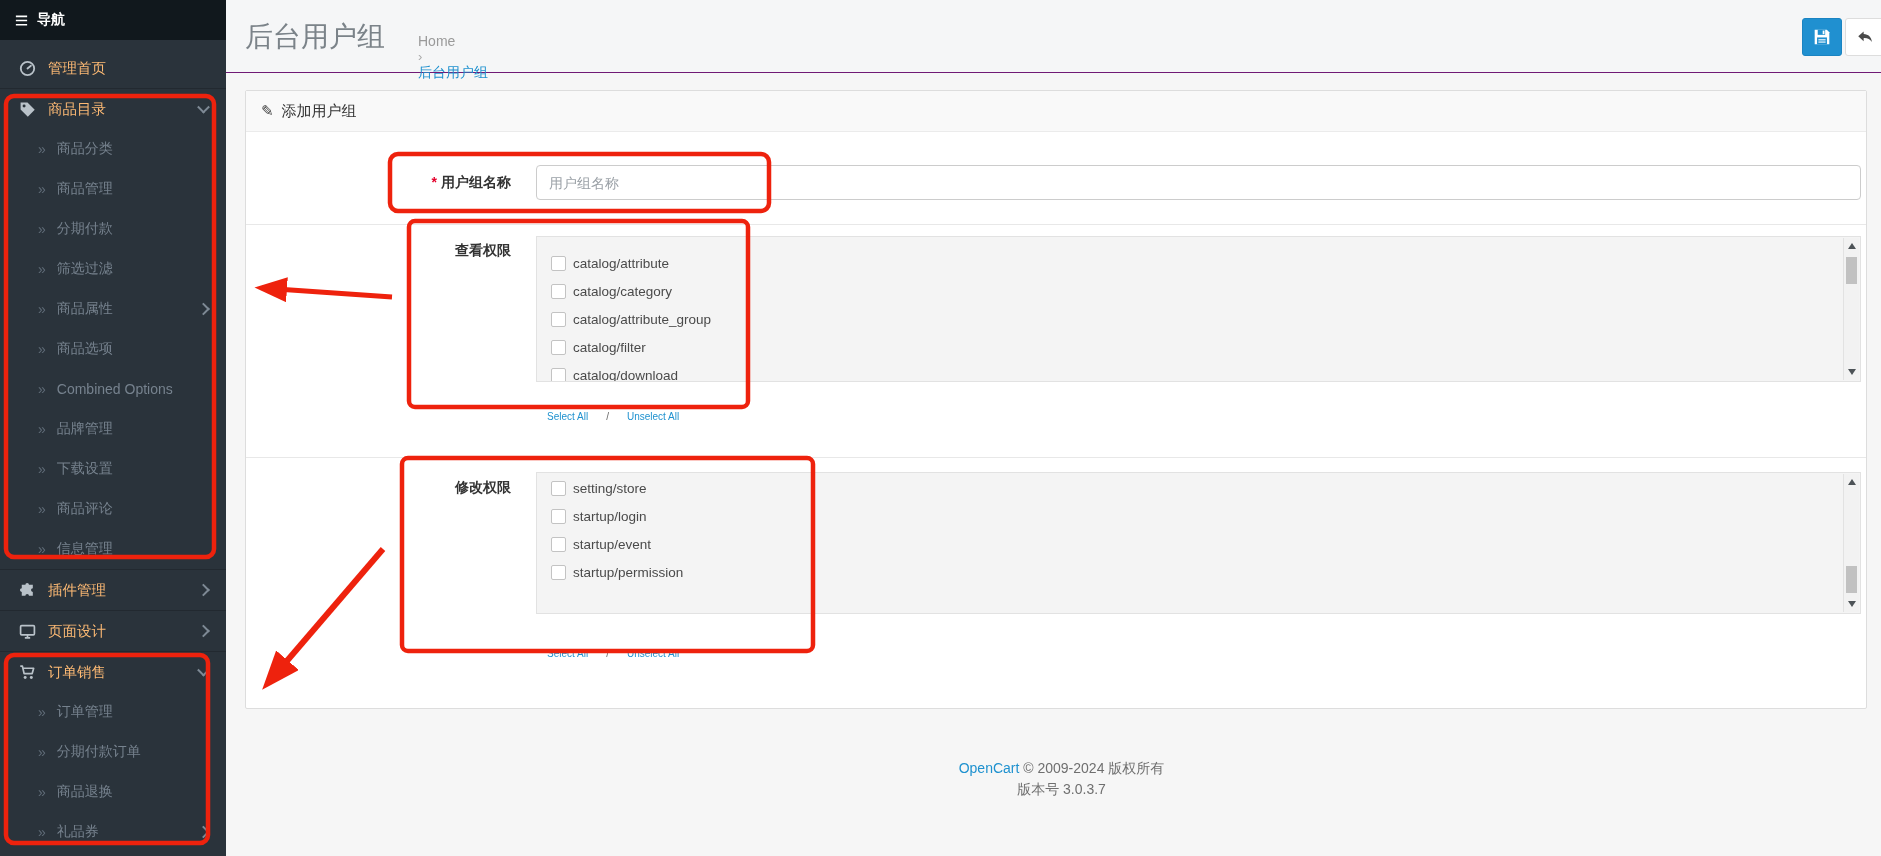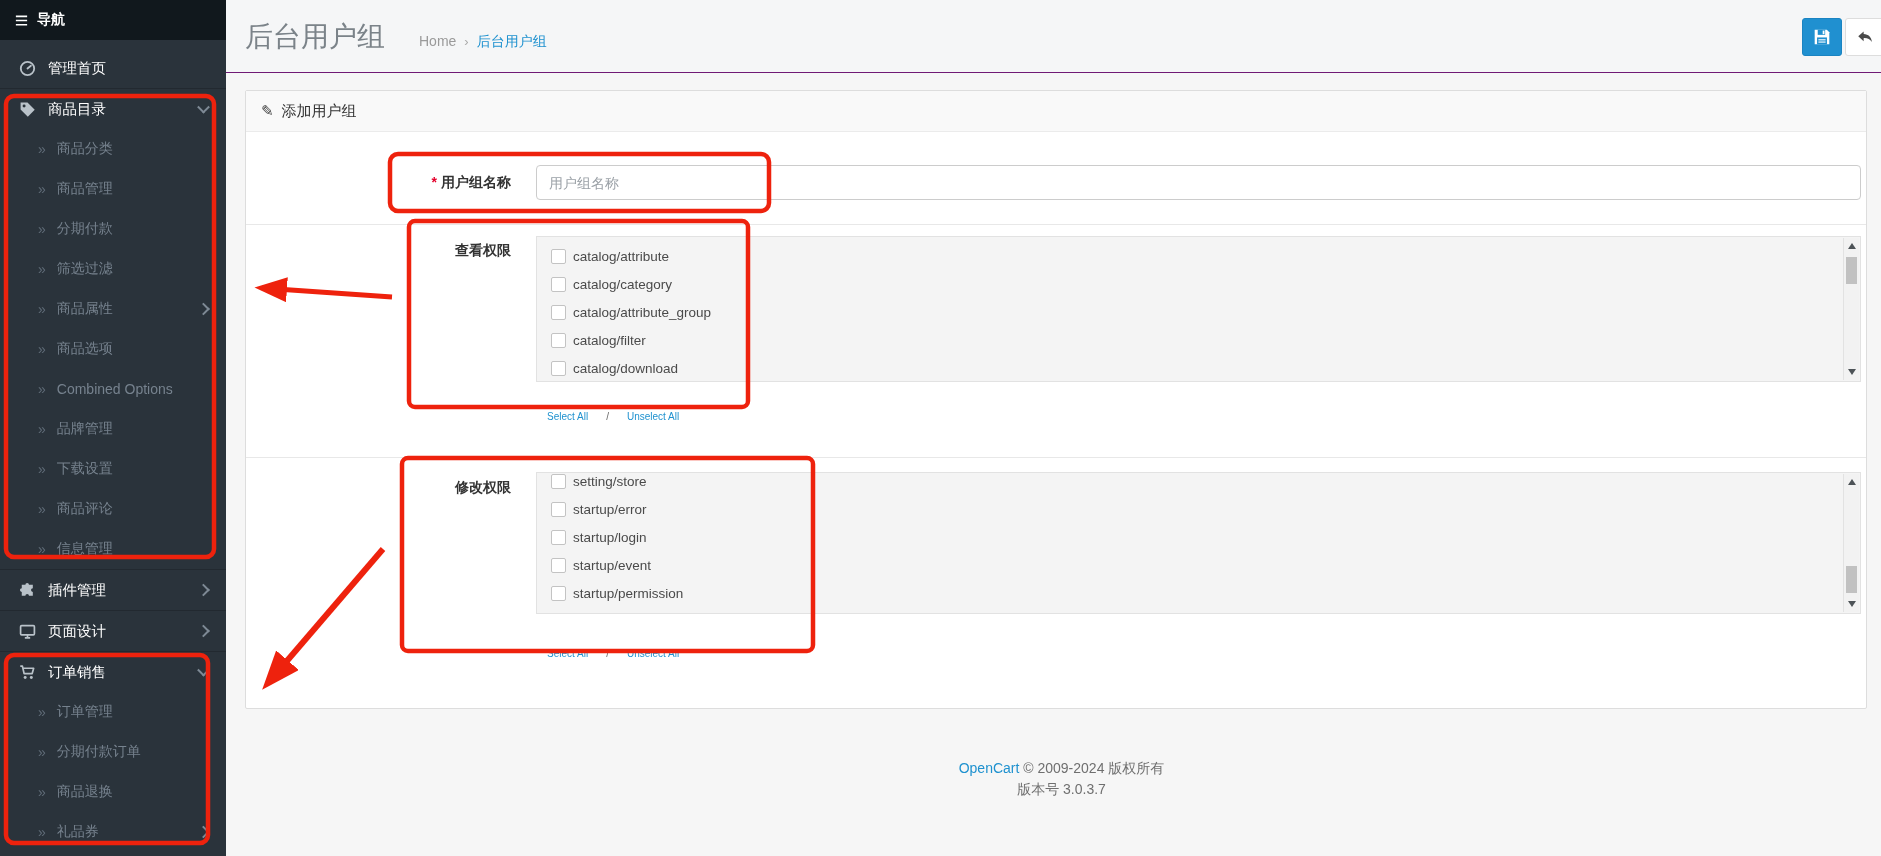--- a/index.html
+++ b/index.html
@@ -5,36 +5,36 @@
   html,body{margin:0;padding:0;background:#e9e9e9;}
   .screen{position:relative;width:1881px;height:856px;overflow:hidden;background:#f6f6f6;
           font-family:"Liberation Sans","DejaVu Sans",sans-serif;-webkit-font-smoothing:antialiased;}
 
   
   .sidebar{position:absolute;left:0;top:0;width:226px;height:856px;background:#2a333b;z-index:2;}
   .sb-header{height:40px;background:#11181d;color:#fff;display:flex;align-items:center;padding:0 14px;
              font-size:14px;font-weight:bold;gap:8px;}
   .sb-nav{padding-top:8px;}
   .sb-item{position:relative;height:40px;display:flex;align-items:center;padding:0 16px 0 18px;cursor:pointer;}
-  .sb-item.main{color:#ffffff;font-size:14.5px;border-top:1px solid rgba(0,0,0,.18);}
+  .sb-item.main{color:#fdba74;font-size:14.5px;border-top:1px solid rgba(0,0,0,.18);}
   .sb-item.main:first-child{border-top:none;}
   .sb-item.main .ic{width:19px;margin-right:11px;color:#b9c2c9;display:flex;justify-content:center;}
   .sb-item.sub{color:#76828e;font-size:14px;padding-left:38px;}
   .sb-item.sub .arr{color:#5f6b77;margin-right:11px;font-size:14px;}
   .chev{position:absolute;right:18px;top:50%;width:7px;height:7px;border-right:2px solid #7e8a95;
         border-bottom:2px solid #7e8a95;}
   .chev.down{transform:translateY(-70%) rotate(45deg);}
   .chev.right{transform:translateY(-50%) rotate(-45deg);}
 
   
   .content-header{position:absolute;left:226px;right:0;top:0;height:72px;background:#f5f6f7;
                   border-bottom:1px solid #701a75;}
   .title-wrap{position:absolute;left:19px;top:0;height:72px;display:flex;align-items:baseline;padding-top:20px;box-sizing:border-box;}
   .page-title{font-size:28px;font-weight:400;color:#7b8389;margin:0;line-height:34px;}
-  .crumbs{margin-left:34px;font-size:14px;color:#9a9a9a;display:flex;align-items:baseline;}
+  .crumbs{margin-left:25px;font-size:14px;color:#9a9a9a;display:flex;align-items:baseline;flex-direction:column;}
   .crumbs .sep{margin:0 8px;font-size:13px;color:#aaa;}
   .crumbs a{color:#1e91cf;text-decoration:none;cursor:pointer;}
   .btn{position:absolute;top:18px;width:40px;height:38px;border-radius:3px;display:flex;align-items:center;
        justify-content:center;box-sizing:border-box;cursor:pointer;z-index:3;}
   .btn.save{left:1802px;background:#2090d0;border:1px solid #1a84c2;}
   .btn.back{left:1845px;background:#fff;border:1px solid #ddd;}
 
   
   .panel{position:absolute;left:245px;top:90px;width:1622px;background:#fff;border:1px solid #ddd;
          box-sizing:border-box;border-radius:2px;}
@@ -45,21 +45,21 @@
   .frow{position:relative;border-bottom:1px solid #e8e8e8;}
   .frow:last-child{border-bottom:none;}
   .lbl{position:absolute;left:0;width:265px;text-align:right;font-size:14px;font-weight:bold;color:#333;line-height:20px;}
   .lbl .star{color:#e4002b;margin-right:4px;font-weight:bold;}
   .txt-input{position:absolute;left:290px;right:5px;height:35px;border:1px solid #ccc;border-radius:4px;
              padding:6px 12px;font-size:14px;color:#333;box-sizing:border-box;font-family:inherit;background:#fff;}
   .txt-input::placeholder{color:#9aa0a6;}
 
   .scroll-list{position:absolute;left:290px;right:5px;background:#f4f4f4;border:1px solid #e2e2e2;
                box-sizing:border-box;overflow:hidden;}
-  .opt{display:flex;align-items:flex-start;height:28px;padding-left:14px;font-size:13.5px;color:#4a4a4a;cursor:pointer;}
+  .opt{display:flex;align-items:center;height:28px;padding-left:14px;font-size:13.5px;color:#4a4a4a;cursor:pointer;}
   .cb{width:13px;height:13px;background:#fff;border:1px solid #c3c3c3;border-radius:2px;margin-right:7px;flex:none;}
   .vscroll{position:absolute;right:1px;top:1px;bottom:1px;width:15px;background:#f2f2f2;border-left:1px solid #e2e2e2;}
   .sb-btn{position:absolute;left:0;width:15px;height:16px;display:flex;align-items:center;justify-content:center;cursor:pointer;}
   .sb-btn.up{top:0;} .sb-btn.dn{bottom:0;}
   .tri-up{width:0;height:0;border-left:4px solid transparent;border-right:4px solid transparent;border-bottom:6px solid #4d5357;}
   .tri-dn{width:0;height:0;border-left:4px solid transparent;border-right:4px solid transparent;border-top:6px solid #4d5357;}
   .sb-thumb{position:absolute;left:2px;right:2px;background:#c1c1c1;cursor:pointer;}
 
   .sel-links{position:absolute;left:301px;font-size:10px;}
   .sel-links a{color:#1e91cf;text-decoration:none;cursor:pointer;}
@@ -290,24 +290,20 @@
       <div class="frow" style="height:250px;">
         <div class="lbl" style="top:19px;">修改权限</div>
         <div class="scroll-list" style="top:14px;height:142px;">
           <div style="padding-top:1px;">
             <label class="opt">
                 <span class="cb"></span>
                 <span>setting/store</span>
               </label>
             <label class="opt">
                 <span class="cb"></span>
-                <span>startup/error</span>
-              </label>
-            <label class="opt">
-                <span class="cb"></span>
                 <span>startup/login</span>
               </label>
             <label class="opt">
                 <span class="cb"></span>
                 <span>startup/event</span>
               </label>
             <label class="opt">
                 <span class="cb"></span>
                 <span>startup/permission</span>
               </label>

